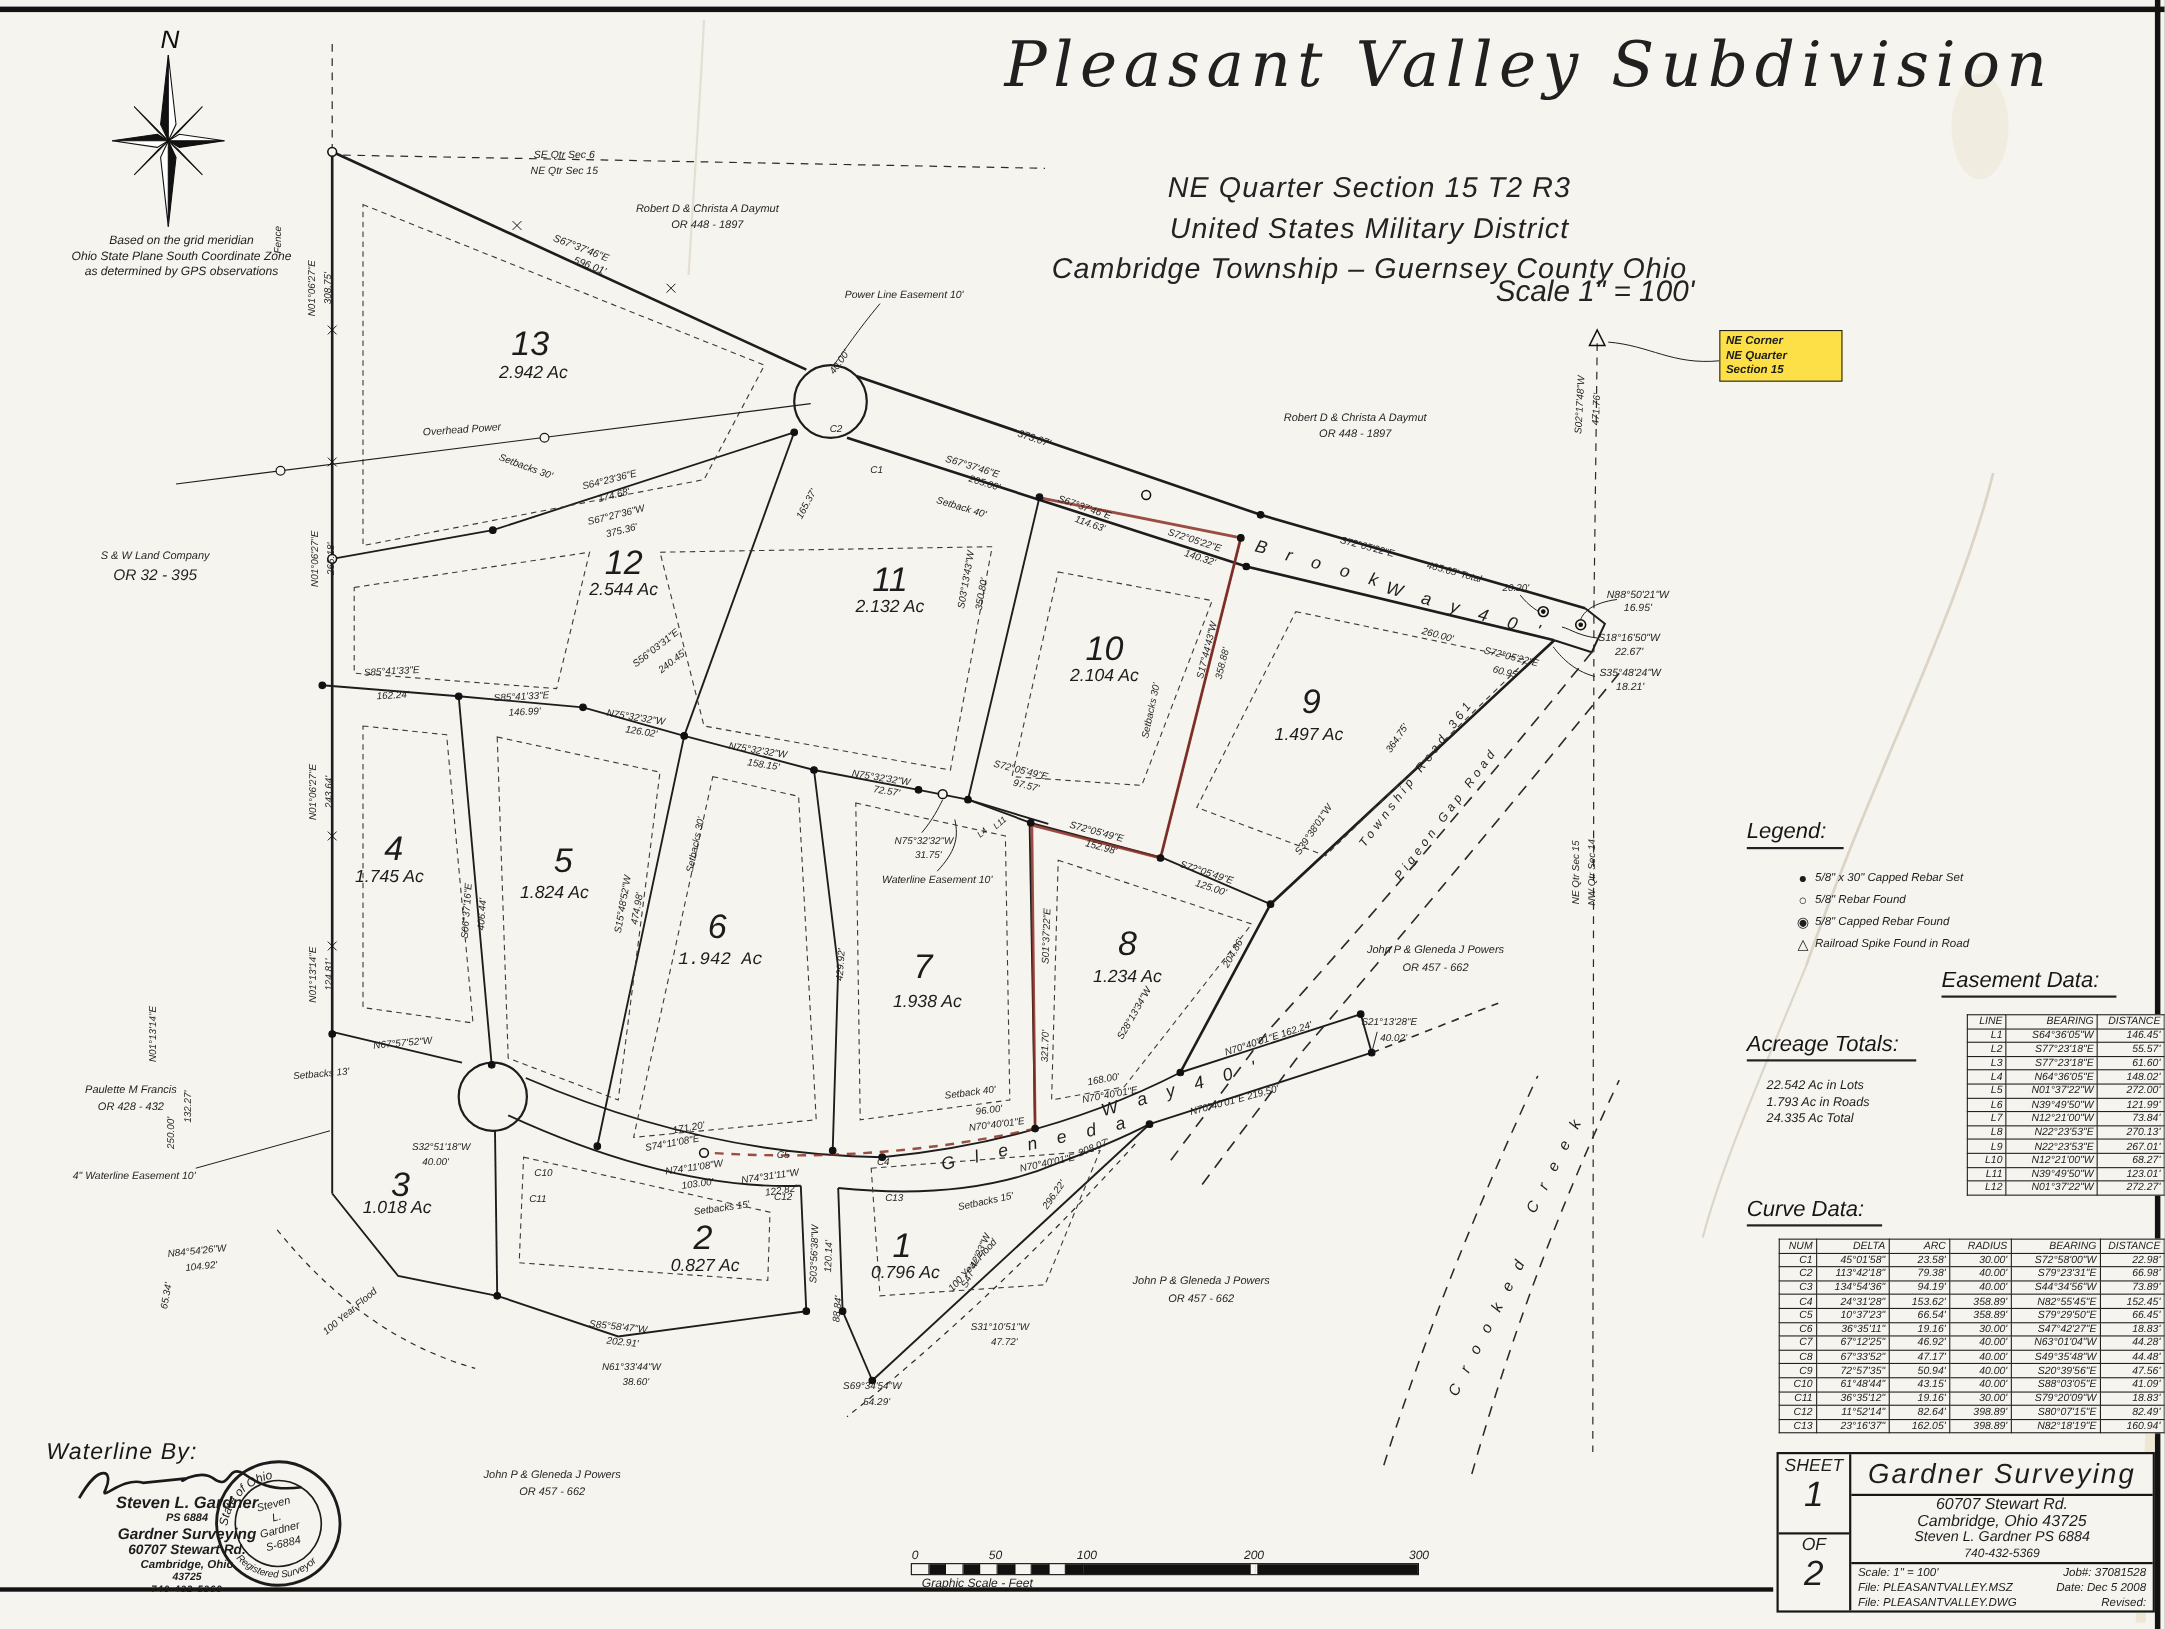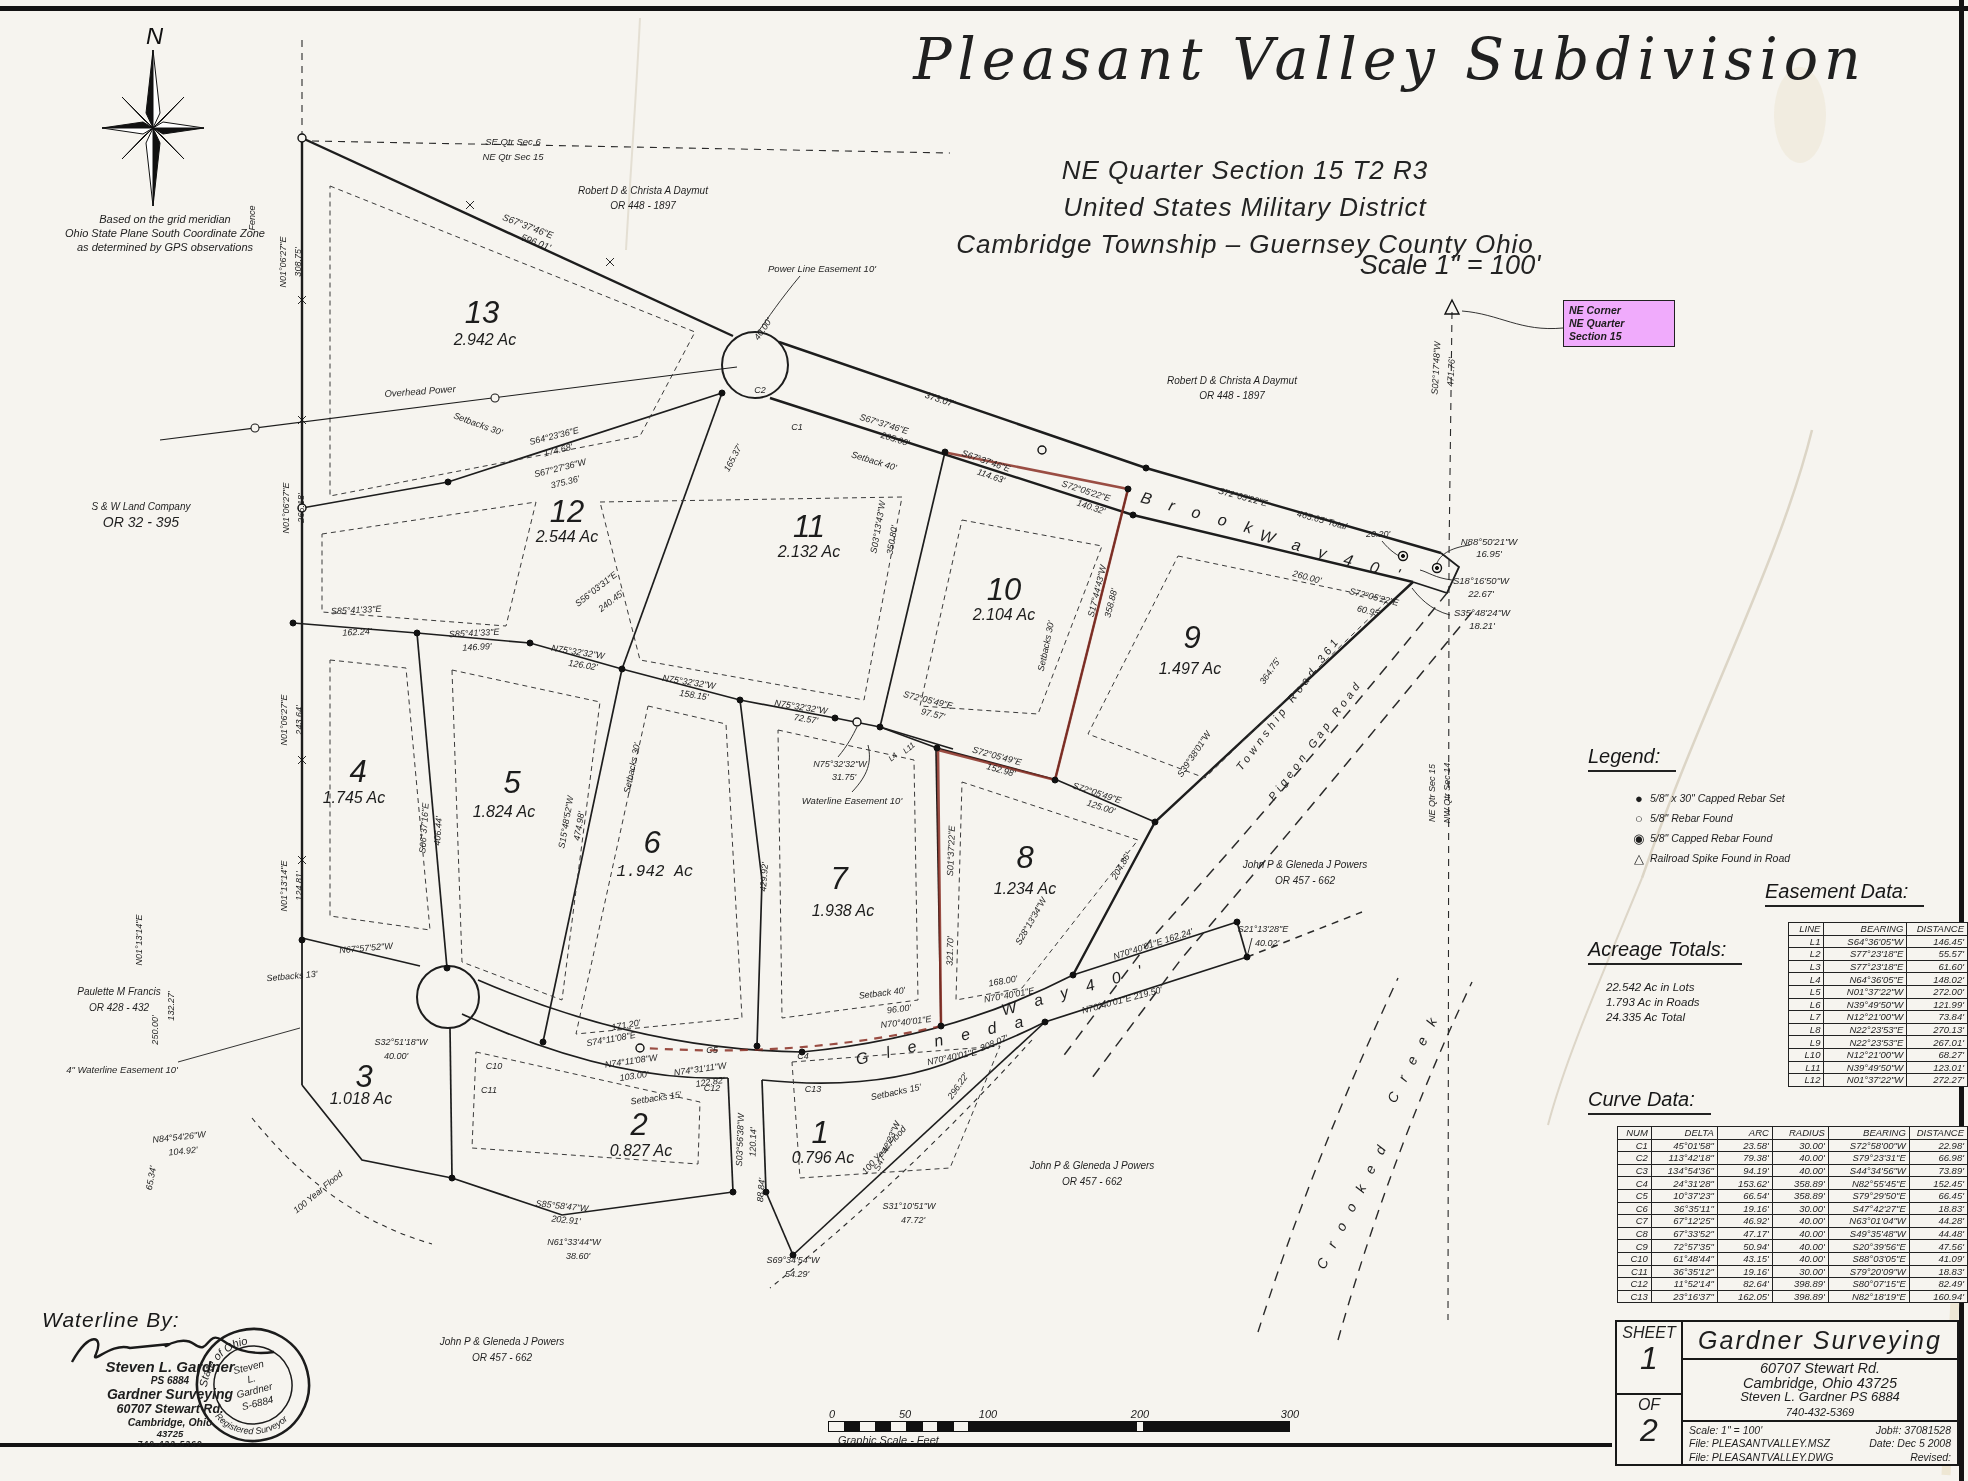--- a/index.html
+++ b/index.html
@@ -32,21 +32,21 @@
   .lg-txt{font-style:italic;font-size:10.5px;}
   .acre-lines{position:absolute;left:1606px;top:980px;}
   .acre-lines div{font-style:italic;font-size:11.5px;line-height:15px;}
   table.dat{border-collapse:collapse;background:#f6f4ef;}
   table.dat th,table.dat td{border:1.2px solid #222;font-style:italic;font-size:9.5px;
       padding:0 3px;height:11.6px;text-align:right;white-space:nowrap;}
   table.dat th{text-align:right;font-weight:normal;}
   .ez-table{position:absolute;left:1788px;top:922px;}
   .cv-table{position:absolute;left:1617px;top:1126px;}
   
-  .necorner{position:absolute;left:1563px;top:300px;width:100px;border:1.6px solid #222;padding:3px 5px;background:#f0abfc;}
+  .necorner{position:absolute;left:1563px;top:300px;width:100px;border:1.6px solid #222;padding:3px 5px;background:#fde047;}
   .necorner div{font-style:italic;font-size:10.5px;line-height:13px;font-weight:bold;}
   
   .tblock{position:absolute;left:1615px;top:1320px;width:340px;height:142px;border:2.5px solid #181818;background:#f6f4ef;display:flex;}
   .tb-left{width:64px;border-right:2.5px solid #181818;display:flex;flex-direction:column;}
   .tb-sheet{flex:1;text-align:center;border-bottom:2px solid #181818;padding-top:2px;}
   .tb-of{flex:1;text-align:center;padding-top:1px;}
   .tb-cap{font-style:italic;font-size:16px;}
   .tb-num{font-style:italic;font-size:32px;line-height:32px;}
   .tb-main{flex:1;display:flex;flex-direction:column;}
   .tb-co{height:36px;border-bottom:2px solid #181818;text-align:center;font-style:italic;font-size:25px;letter-spacing:2px;line-height:36px;}

